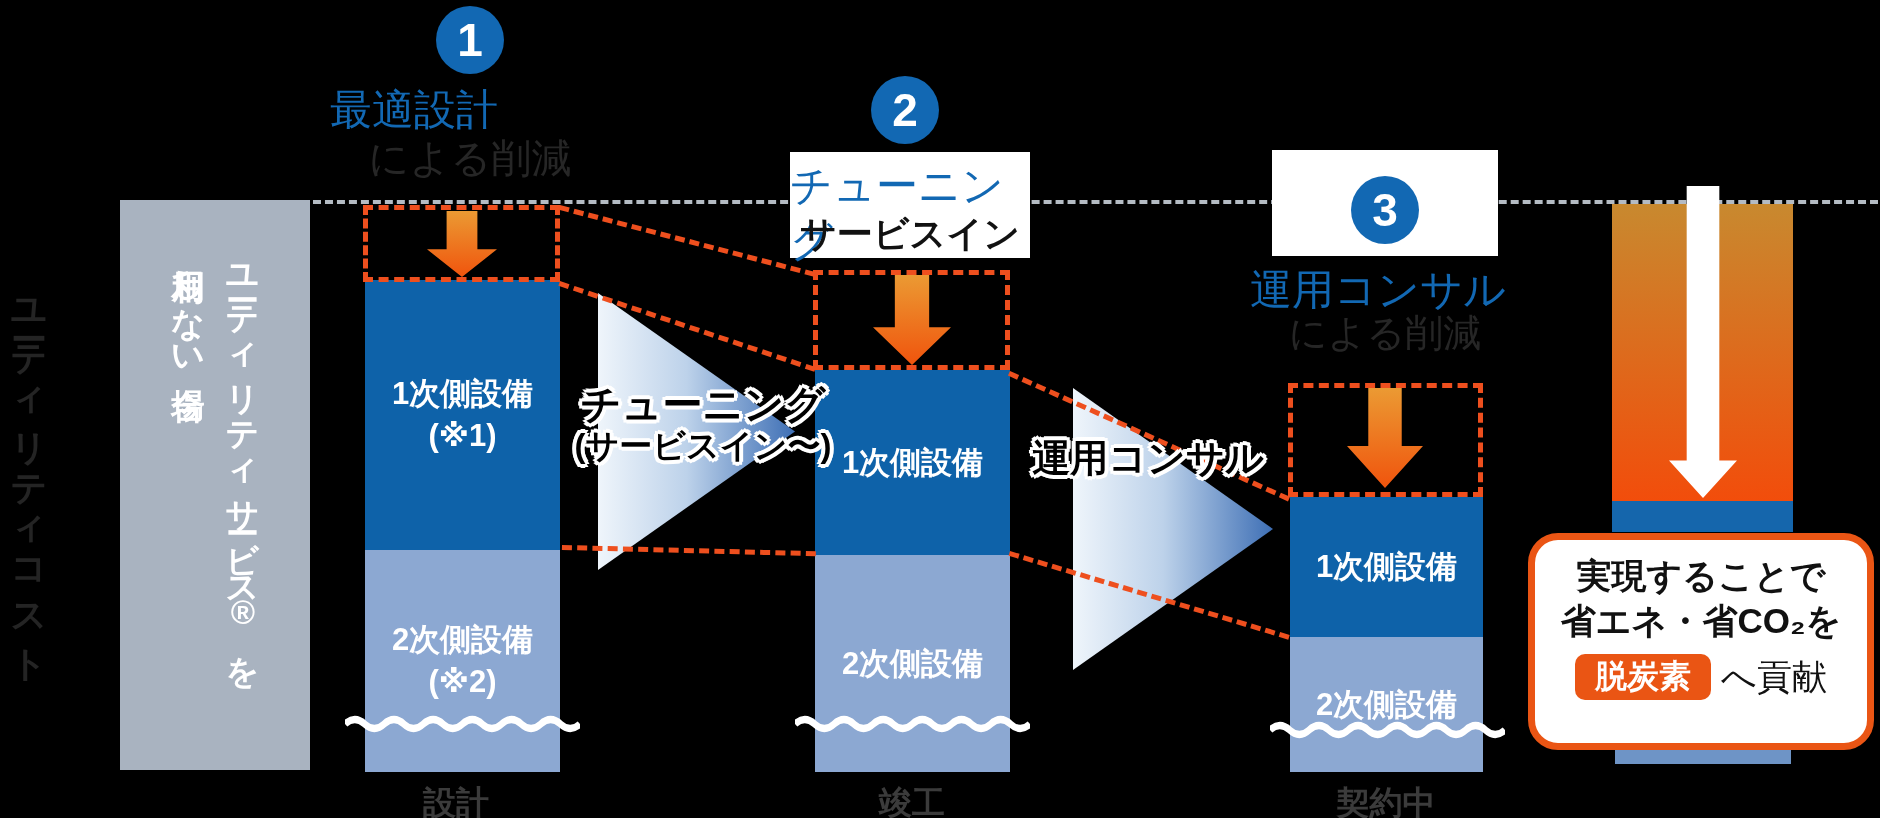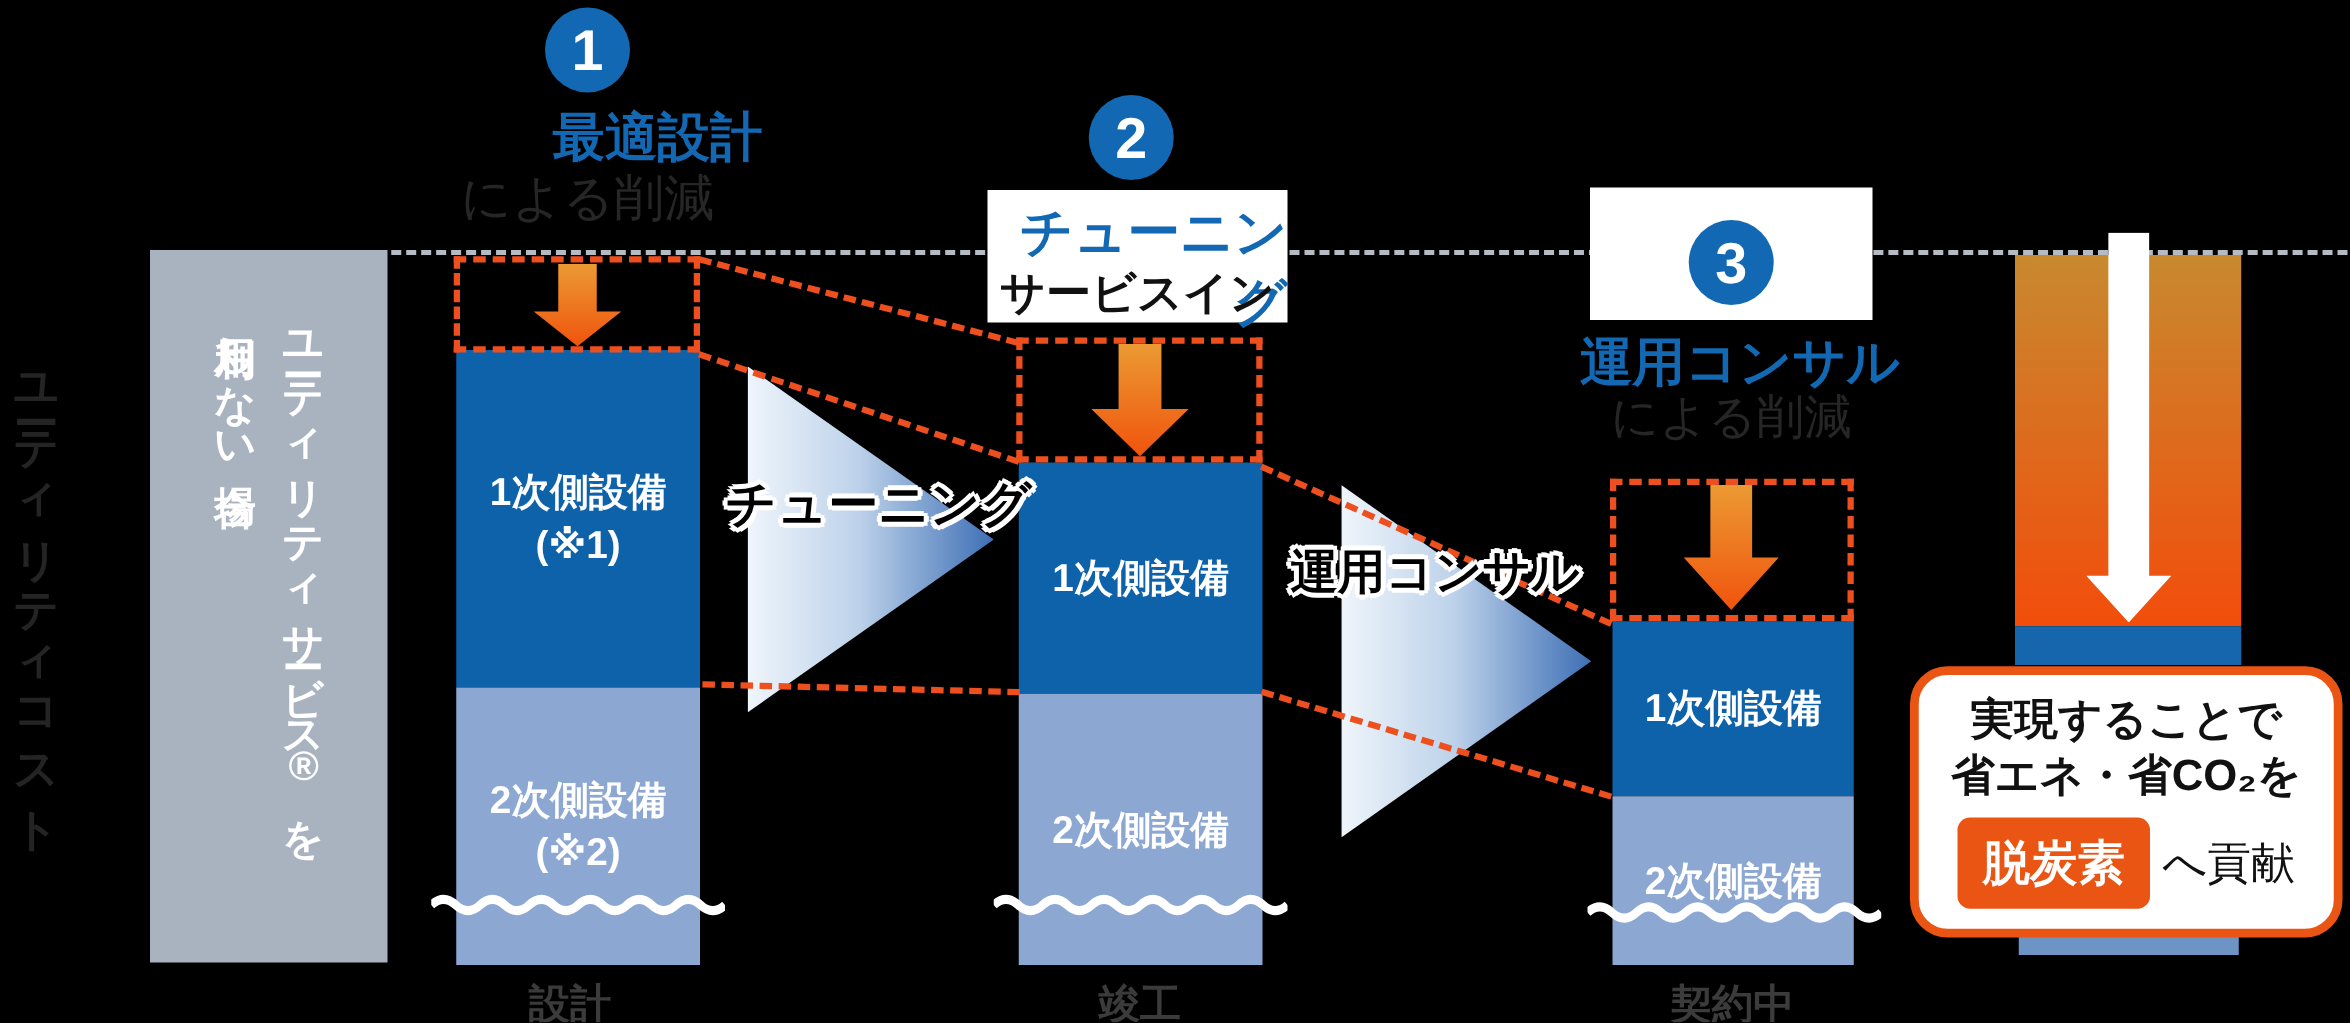--- a/index.html
+++ b/index.html
@@ -30,21 +30,21 @@
   
   .baseline{
     left:313px;top:200px;width:1565px;height:0;border-top:4px dashed #b4bbc3;z-index:3;
   }
 
   
   .num-badge{
     width:68px;height:68px;border-radius:50%;background:#1268b3;color:#fff;
     font-size:46px;font-weight:bold;text-align:center;line-height:68px;z-index:5;
   }
-  .step-title{font-size:42px;font-weight:bold;color:#1268b3;text-align:right;z-index:5;}
+  .step-title{font-size:42px;font-weight:normal;color:#1268b3;text-align:left;z-index:5;}
   .step-sub-dark{font-size:40px;font-weight:normal;color:#262626;text-align:center;z-index:5;}
   .white-box{background:#fff;z-index:4;}
   .s1-badge{left:436px;top:6px;}
   .s1-title{left:330px;top:82px;width:280px;}
   .s1-sub{left:330px;top:131px;width:280px;}
   .s2-badge{left:871px;top:76px;}
   .s2-box{left:790px;top:152px;width:240px;height:106px;}
   .s2-title{left:790px;top:158px;width:240px;}
   .s2-sub{left:790px;top:210px;width:240px;font-size:36px;color:#111;font-weight:bold;text-align:center;z-index:5;}
   .s3-box{left:1272px;top:150px;width:226px;height:106px;}
@@ -119,22 +119,22 @@
     clip-path:polygon(26% 0,74% 0,74% 88%,100% 88%,50% 100%,0 88%,26% 88%);
   }
   .result-box{
     left:1528px;top:533px;width:332px;height:189px;background:#fff;
     border:7px solid #ea5514;border-radius:30px;z-index:6;
     display:flex;flex-direction:column;align-items:center;padding-top:14px;
   }
   .result-box .line{font-size:35px;font-weight:bold;color:#111;line-height:1.28;}
   .badge-row{display:flex;align-items:center;gap:10px;margin-top:10px;}
   .decarbon-badge{
-    background:#ea5514;color:#fff;font-size:38px;font-weight:bold;
-    padding:11px 20px;border-radius:10px;
+    background:#ea5514;color:#fff;font-size:32px;font-weight:bold;
+    padding:1px 20px;border-radius:10px;
   }
   .badge-suffix{font-size:35px;font-weight:normal;color:#111;}
 </style>
 </head>
 <body>
 
 <div id="stage">
 
   <div class="abs axis-label">ユーティリティコスト</div>
 
@@ -203,20 +203,21 @@
 
   <div class="abs oline l1"></div>
   <div class="abs oline l2"></div>
   <div class="abs oline l3"></div>
   <div class="abs oline l4"></div>
   <div class="abs oline l5"></div>
 
   <div class="abs tri tri1"></div>
   <div class="abs trans-label tl1">
     <div class="ln1">チューニング</div>
+    <div class="ln2">(サービスイン〜)</div>
   </div>
 
   <div class="abs tri tri2"></div>
   <div class="abs trans-label tl2">
     <div class="ln2">運用コンサル</div>
   </div>
 
   <div class="abs rbar-orange"></div>
   <div class="abs rbar-blue"></div>
   <div class="abs rbar-strip"></div>

